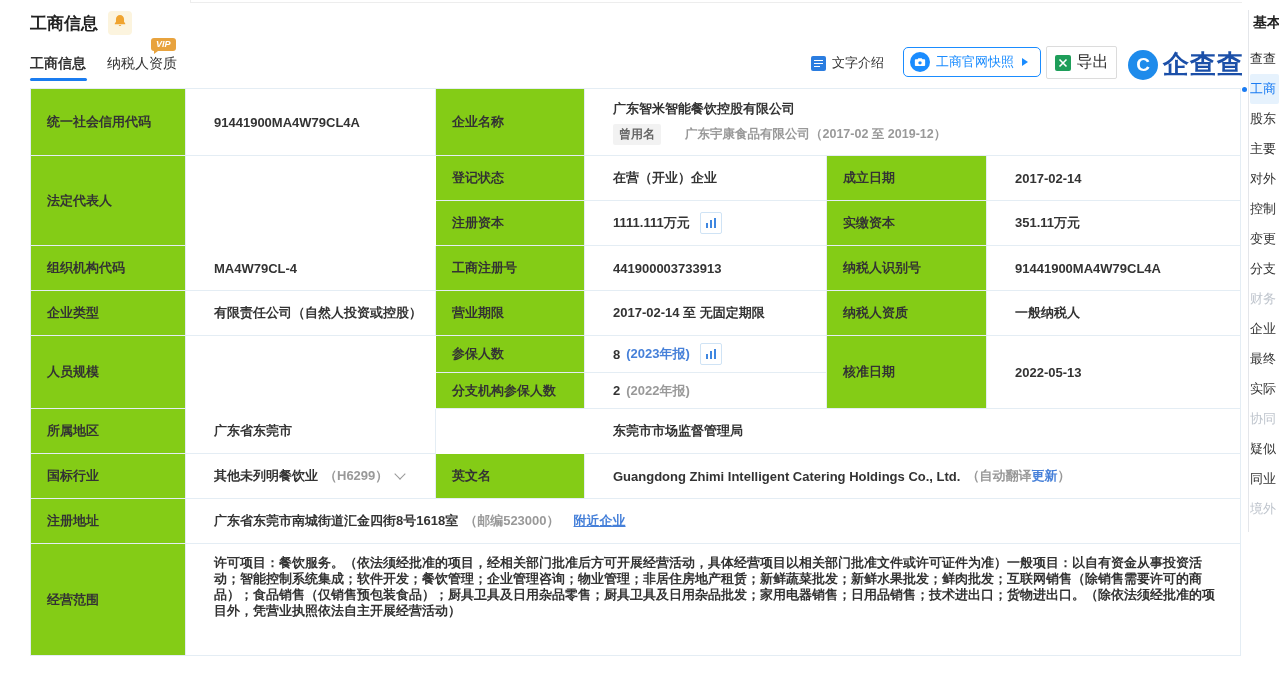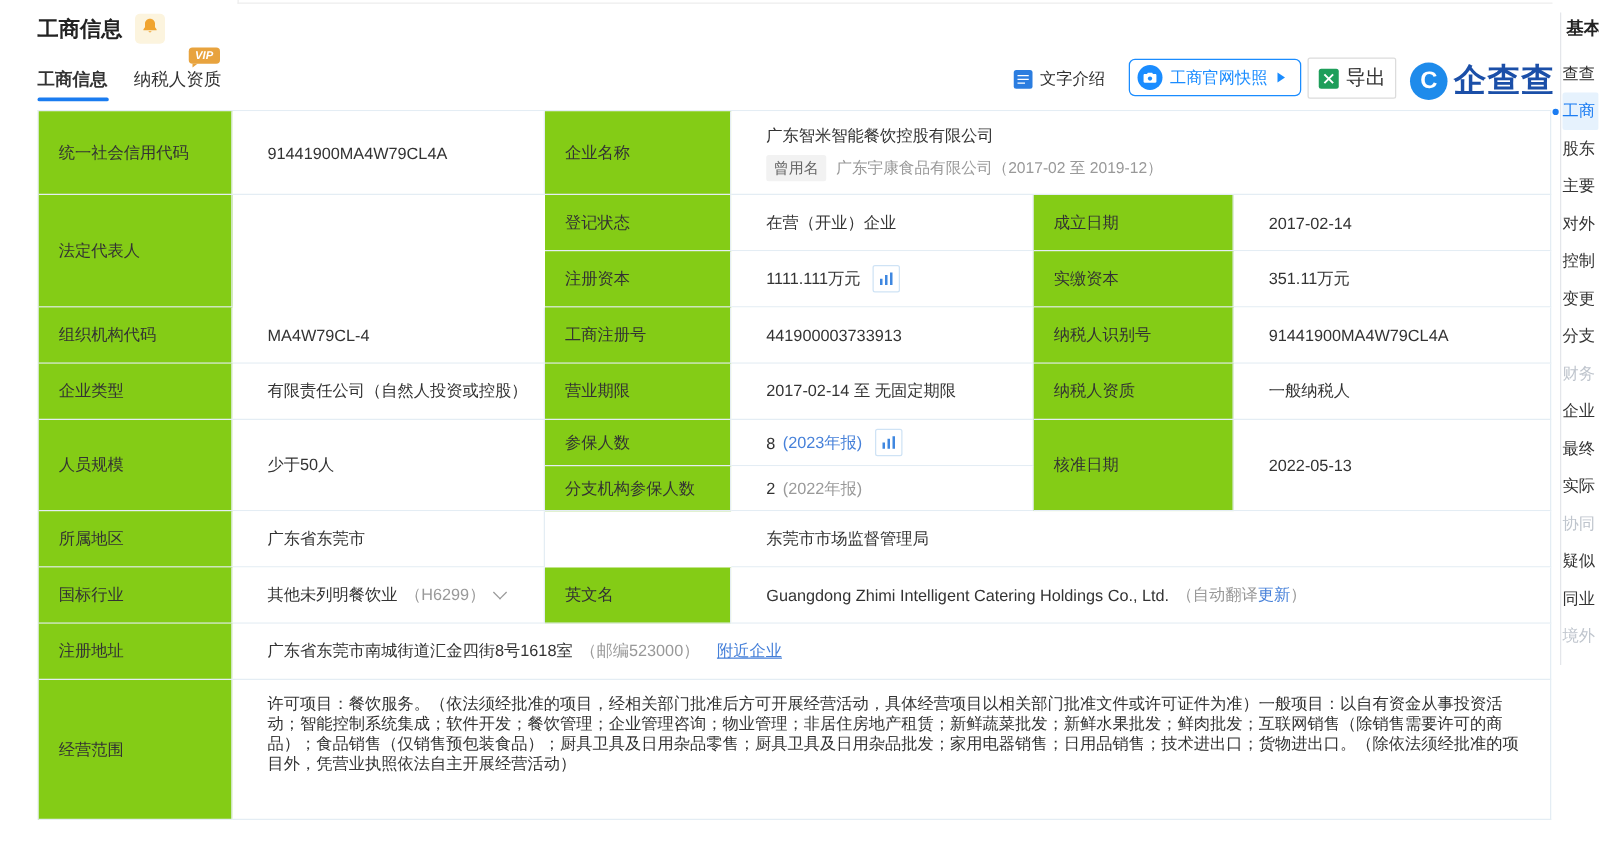--- a/index.html
+++ b/index.html
@@ -42,28 +42,28 @@
   .qcc-icon{width:30px;height:30px;border-radius:50%;background:#1e8beb;color:#fff;font-weight:bold;
             font-size:19px;display:flex;align-items:center;justify-content:center;}
   .qcc-text{font-size:26px;font-weight:bold;color:#1b4fa8;letter-spacing:1px;}
 
   
   .biz-table{position:absolute;left:30px;top:88px;width:1210px;display:grid;
              grid-template-columns:155px 250px 149px 242px 160px 254px;
              grid-template-rows:67px 45px 45px 45px 45px 37px 36px 45px 45px 45px 112px;
              border-top:1px solid #e4edf4;border-left:1px solid #e4edf4;font-size:13px;}
   .lc,.vc{border-right:1px solid #e4edf4;border-bottom:1px solid #e4edf4;display:flex;align-items:center;
-          box-sizing:border-box;overflow:hidden;}
+          box-sizing:border-box;overflow:hidden;font-weight:bold;}
   .lc{background:#84cc16;padding-left:16px;color:#333;}
   .vc{background:#fff;padding-left:28px;color:#333;}
   .gray{color:#999;}
   .blue-link{color:#4680d9;cursor:pointer;}
   .u{text-decoration:underline;}
   .name-cell{flex-direction:column;align-items:flex-start;justify-content:center;gap:6px;}
-  .former-line{display:flex;align-items:center;gap:8px;font-size:12.5px;color:#999;}
+  .former-line{display:flex;align-items:center;gap:24px;font-size:12.5px;color:#999;}
   .former-badge{background:#f2f2f2;color:#666;font-size:12px;padding:2px 6px;border-radius:2px;}
   .rel-badge{display:inline-flex;align-items:center;gap:4px;border:1px solid #e8e8e8;border-radius:2px;
              padding:3px 8px;margin-left:10px;font-size:12px;color:#333;cursor:pointer;background:#fff;}
   .rel-count{color:#f08b3d;}
   .chart-btn{width:20px;height:20px;border:1px solid #cfe3f5;border-radius:2px;margin-left:10px;
              display:inline-flex;align-items:center;justify-content:center;cursor:pointer;background:#fff;}
   .chevron{display:inline-block;width:7px;height:7px;border-right:1.5px solid #999;border-bottom:1.5px solid #999;
            transform:rotate(45deg);margin-left:8px;margin-top:-4px;cursor:pointer;}
   .scope-cell{align-items:flex-start;padding:11px 24px 0 28px;line-height:16px;display:block;}
   .sp{margin-left:6px;}
@@ -170,21 +170,20 @@
     <div class="vc" style="grid-column:6;grid-row:4">91441900MA4W79CL4A</div>
 
     <div class="lc" style="grid-column:1;grid-row:5">企业类型</div>
     <div class="vc" style="grid-column:2;grid-row:5">有限责任公司（自然人投资或控股）</div>
     <div class="lc" style="grid-column:3;grid-row:5">营业期限</div>
     <div class="vc" style="grid-column:4;grid-row:5">2017-02-14 至 无固定期限</div>
     <div class="lc" style="grid-column:5;grid-row:5">纳税人资质</div>
     <div class="vc" style="grid-column:6;grid-row:5">一般纳税人</div>
 
     <div class="lc" style="grid-column:1;grid-row:6 / span 2">人员规模</div>
-    <div class="vc" style="grid-column:2;grid-row:6 / span 2">少于50人</div>
     <div class="lc" style="grid-column:3;grid-row:6">参保人数</div>
     <div class="vc" style="grid-column:4;grid-row:6">
       <span>8</span>
       <span class="blue-link sp">(2023年报)</span>
       <span class="chart-btn">
         <svg width="12" height="12" viewBox="0 0 12 12">
             <rect x="1" y="6" width="2" height="5" fill="#3f87e0"></rect>
             <rect x="5" y="3" width="2" height="8" fill="#3f87e0"></rect>
             <rect x="9" y="1" width="2" height="10" fill="#3f87e0"></rect>
           </svg>

